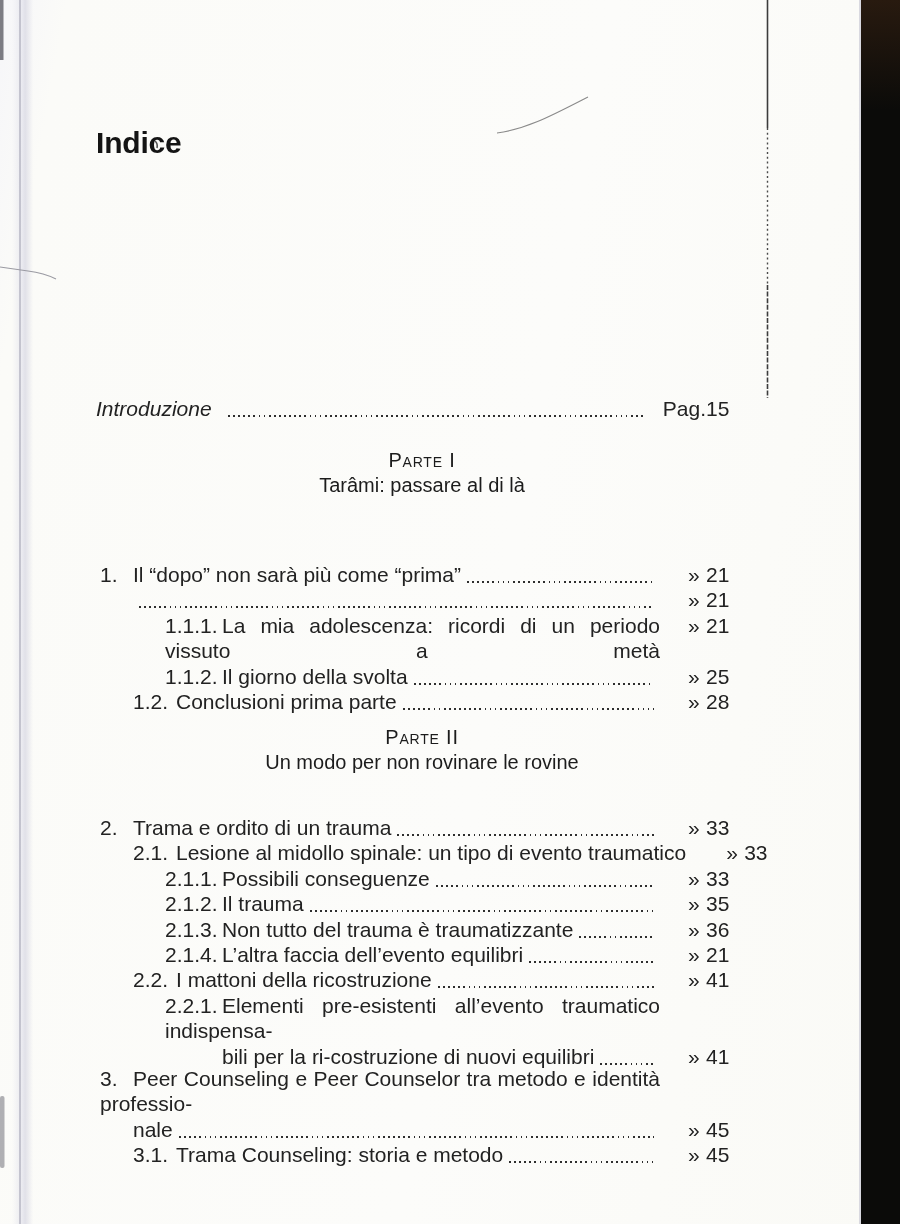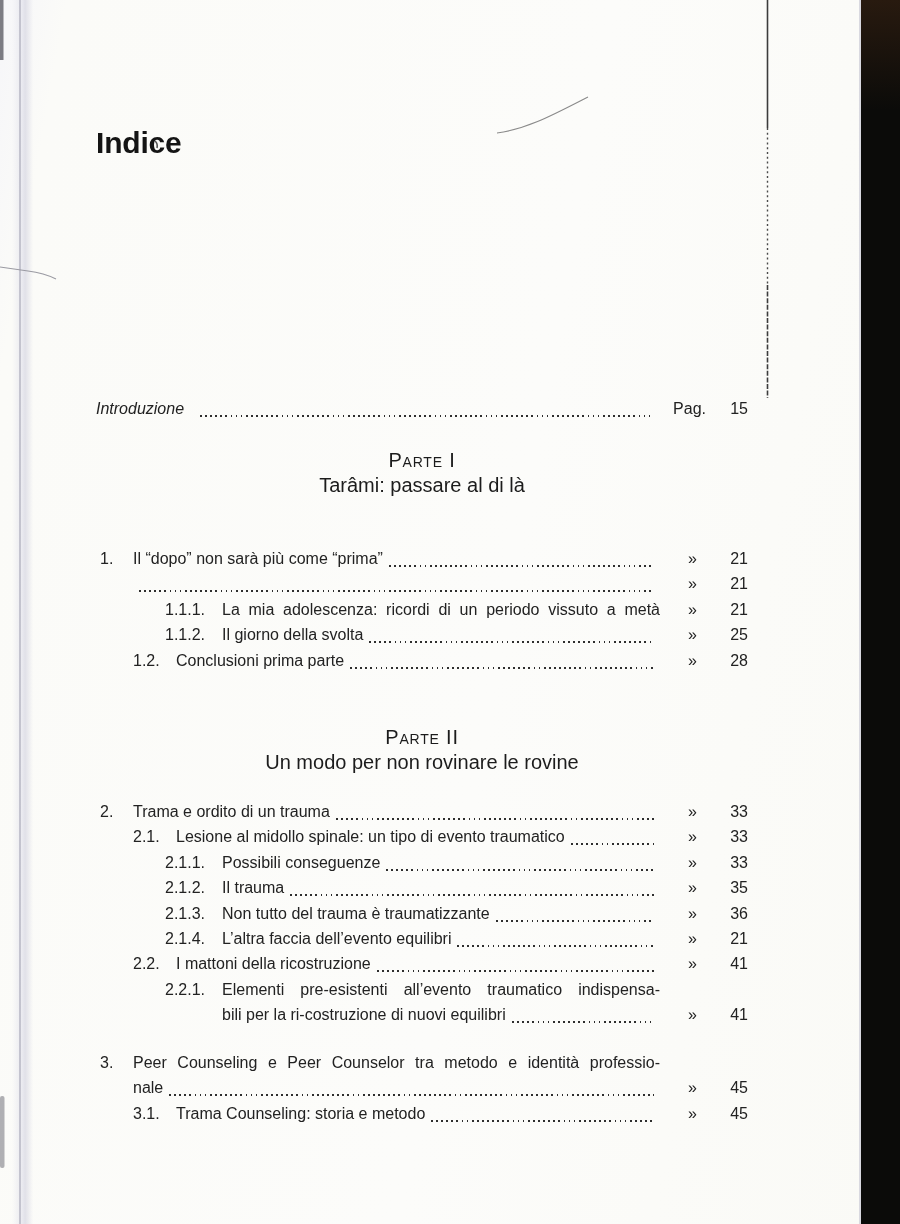--- a/index.html
+++ b/index.html
@@ -23,32 +23,32 @@
   .title{position:absolute;left:96px;top:106px;font-size:30px;font-weight:bold;
     letter-spacing:-0.2px;color:#141414;}
 
   
   .part{position:absolute;left:96px;width:652px;text-align:center;color:#1c1c1c;}
   .part .heading{font-size:20px;font-variant:small-caps;letter-spacing:.8px;line-height:24px;}
   .part .subtitle{font-size:20px;line-height:27px;}
 
   
   .rows{position:absolute;left:96px;width:652px;}
-  .row{display:flex;align-items:stretch;font-size:16px;line-height:25.4px;color:#222;}
+  .row{display:flex;align-items:stretch;font-size:21px;line-height:25.4px;color:#222;}
   .labelwrap{flex:0 1 auto;white-space:nowrap;}
   .num{display:inline-block;}
-  .ind0{padding-left:4px;}   .ind0 .num{width:33px;}
+  .ind0{padding-left:4px;margin-top:16px;}   .ind0 .num{width:33px;}
   .ind1{padding-left:37px;}  .ind1 .num{width:43px;}
   .ind2{padding-left:69px;}  .ind2 .num{width:57px;}
   .ind3{padding-left:126px;}
   .leader{flex:1;position:relative;margin:0 6px 0 6px;}
   .leader::before{content:"";position:absolute;left:0;right:0;bottom:4.5px;height:1.9px;
     background:repeating-linear-gradient(to right,#2e2e2e 0 1.7px,transparent 1.7px 5.1px);}
   .mark{flex:0 0 46px;box-sizing:border-box;padding-left:28px;}
-  .pg{flex:0 0 42px;text-align:right;}
+  .pg{flex:0 0 42px;}
   .jst .labelwrap{flex:1;white-space:normal;text-align:justify;text-align-last:justify;}
   .intro-row .txt{font-style:italic;}
   .intro-row .leader{margin-left:16px;}
   .intro-row .mark{padding-left:14px;}
 </style>
 </head>
 <body>
 
 <div class="page">
 

